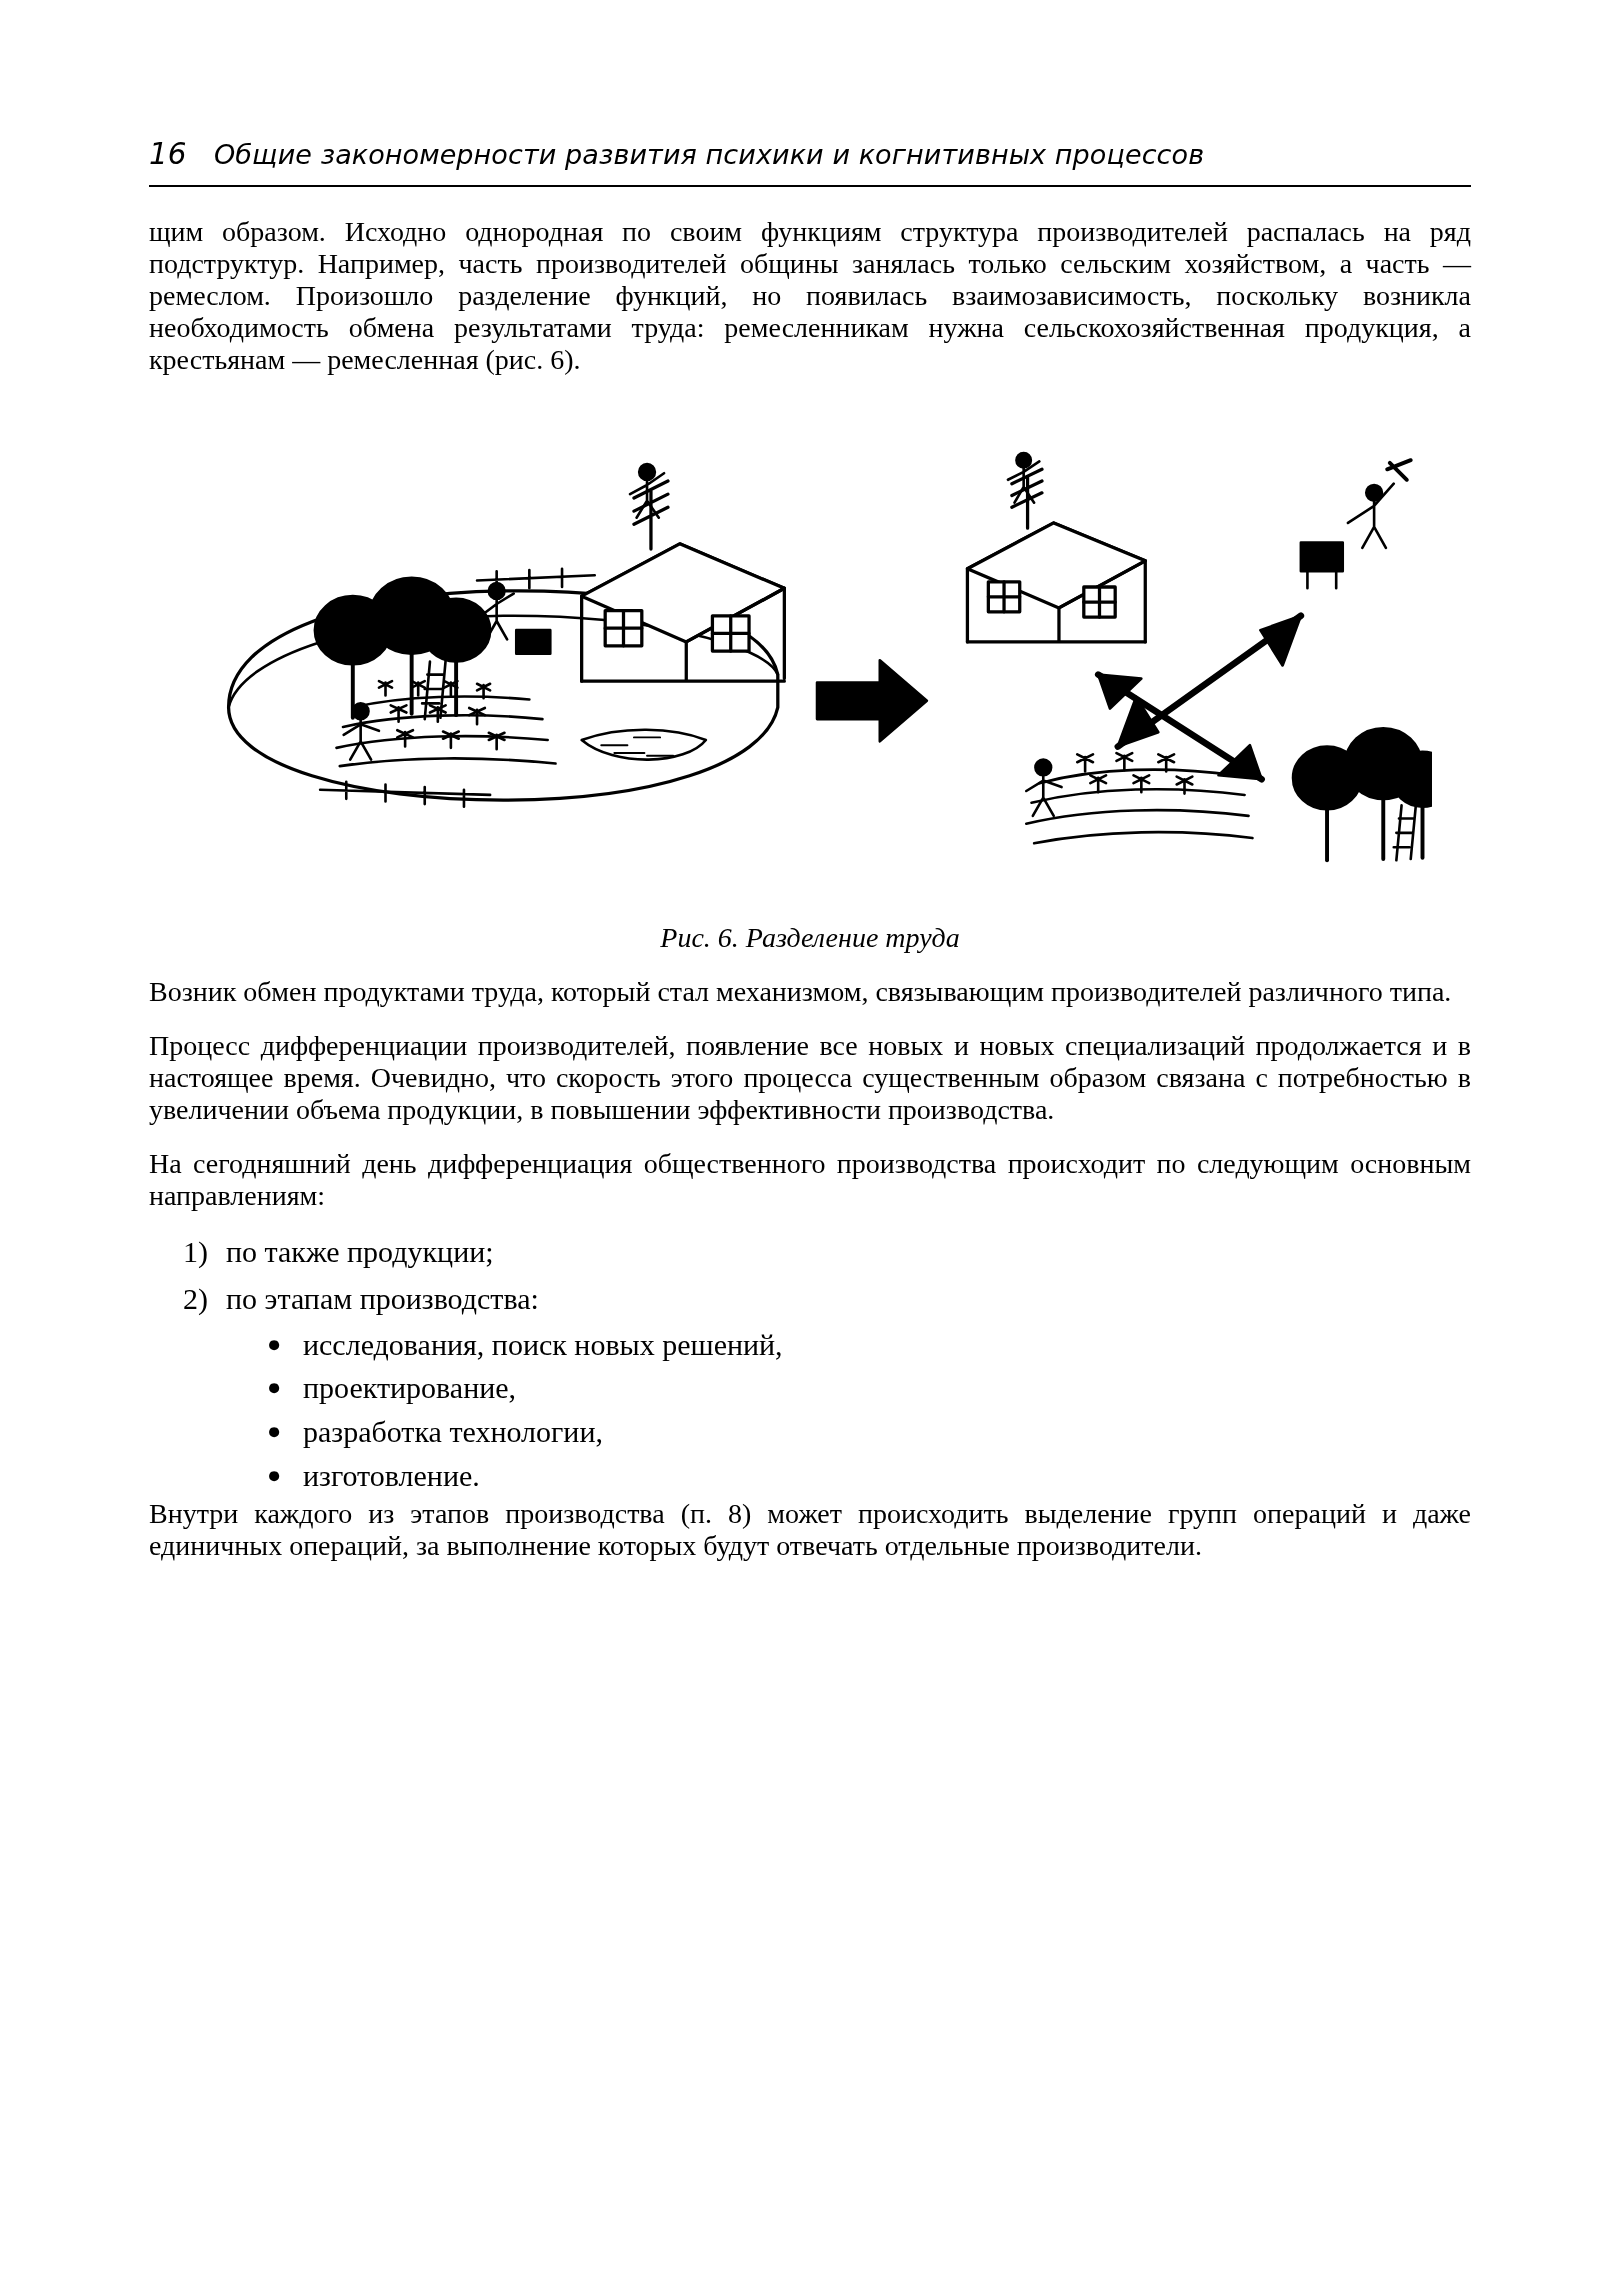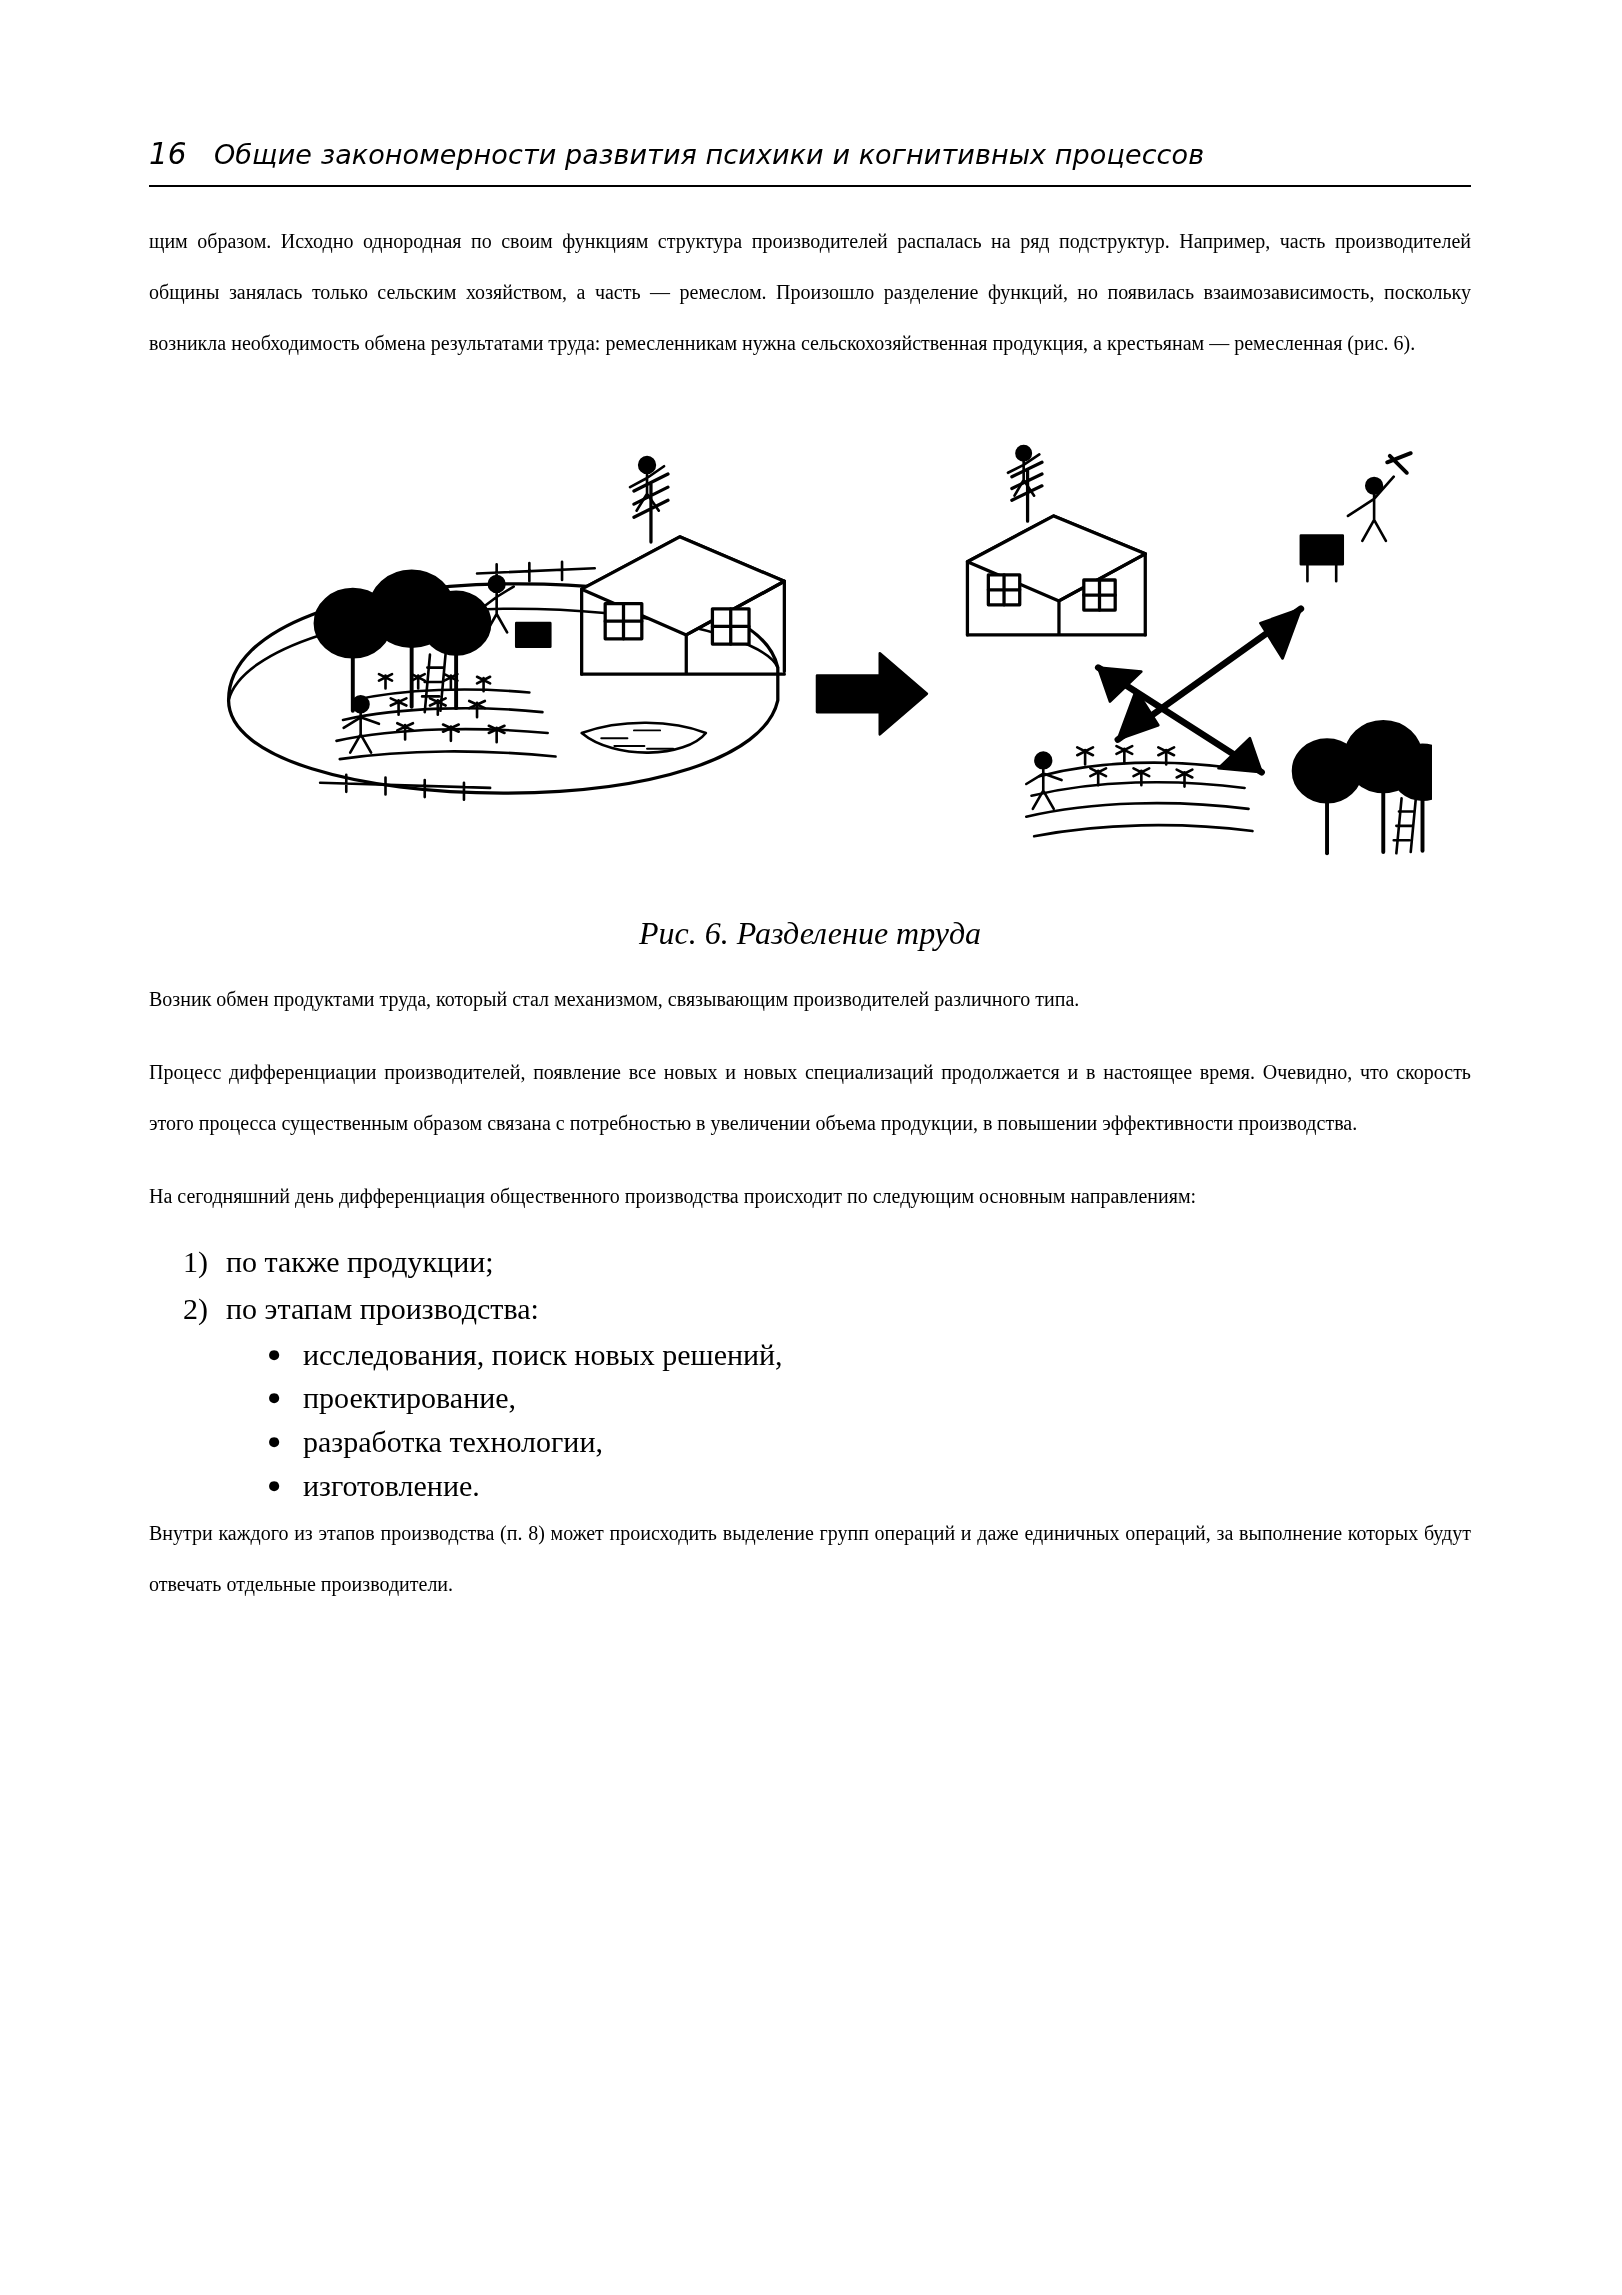--- a/index.html
+++ b/index.html
@@ -45,22 +45,22 @@
   }
   .rule {
     margin-top: 14.4px;
     border-top: 2px solid #000;
     width: 100%;
   }
 
   
   p.body {
     margin: 0;
-    font-size: 20px;
-    line-height: 51px;
+    font-size: 28px;
+    line-height: 32px;
     text-align: justify;
     text-justify: inter-word;
     hyphens: manual;
   }
   p.first { margin-top: 29px; }
   p.gap { margin-top: 22px; }
 
   
   .figure {
     margin-top: 23.6px;
@@ -69,21 +69,21 @@
   .figure .art {
     display: block;
     margin: 0 auto;
     width: 1243px;
     height: 510px;
   }
   .figcaption {
     margin-top: 11.8px;
     text-align: center;
     font-style: italic;
-    font-size: 32px;
+    font-size: 28px;
   }
 
   
   ol.numlist {
     margin: 19.6px 0 0 0;
     padding: 0;
     list-style: none;
   }
   ol.numlist > li {
     display: flex;

